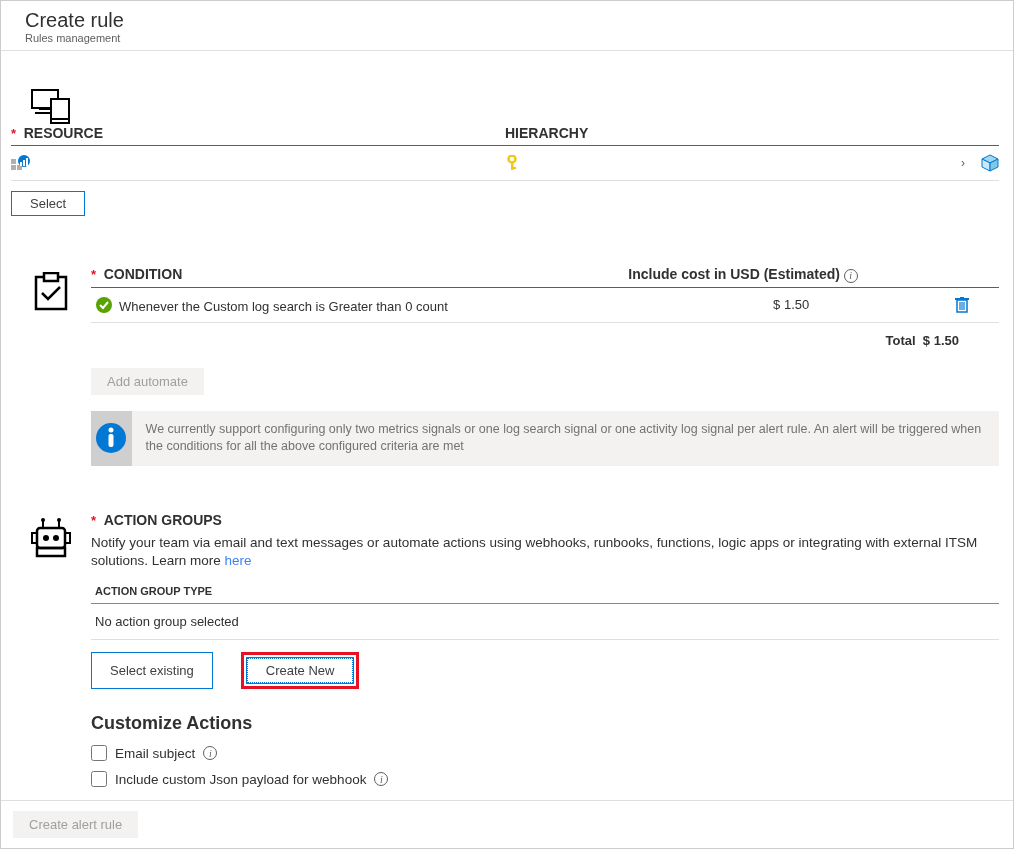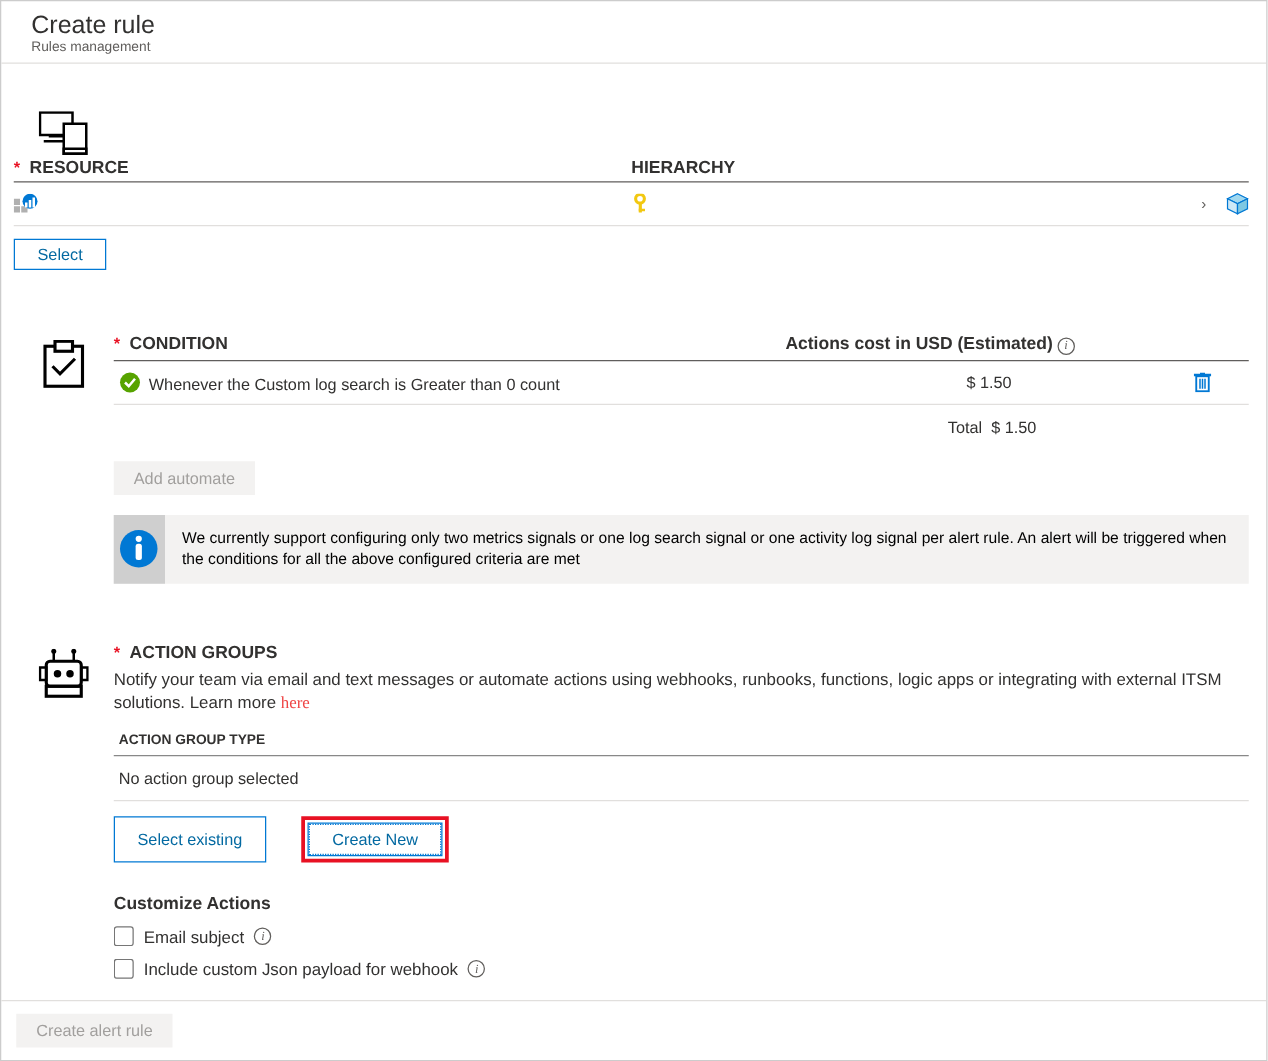--- a/index.html
+++ b/index.html
@@ -42,21 +42,21 @@
   .resource-row, .condition-row {
     display: flex; align-items: center;
     border-bottom: 1px solid #e1dfdd;
     padding: 8px 0;
   }
   .resource-col1 { flex: 1; display:flex; align-items:center; gap:4px;}
   .resource-col2 { flex: 1; display:flex; align-items:center; gap:8px;}
   .btn {
     display: inline-block;
     border: 1px solid #0078d4;
-    color: #0369a1;
+    color: #404040;
     background: #fff;
     padding: 4px 18px;
     font-size: 13px;
     cursor: pointer;
     margin-top: 10px;
     margin-right: 8px;
   }
   .btn-disabled {
     display: inline-block;
     border: none;
@@ -75,50 +75,50 @@
   .cond-row {
     display:flex; align-items:center;
     border-bottom:1px solid #e1dfdd;
     padding:8px 4px;
   }
   .cond-col-text { flex: 1.3; display:flex; align-items:flex-end; gap:6px;}
   .cond-col-cost { flex: 0.8; text-align:center;}
   .cond-col-del { width: 40px; text-align:right; padding-right:6px;}
   .total-row { display:flex; padding:10px 0;}
   .total-row .spacer { flex:1.3;}
-  .total-row .totcell { flex:0.8; text-align:center; font-weight:400;}
+  .total-row .totcell { flex:0.8; text-align:right; font-weight:700;}
   .total-row .delspace { width:40px;}
   .info-banner {
     display:flex; align-items:stretch;
     background:#f3f2f1;
     margin-top:16px;
   }
   .info-banner .iconbox {
     width:56px; background:#cfcfcf;
     display:flex; align-items:center; justify-content:center;
   }
   .info-banner .banner-text {
-    padding:10px 14px; font-size:12.5px; color:#000000;
+    padding:10px 14px; font-size:12.5px; color:#737373;
     line-height:1.4;
   }
   .ag-desc { font-size:13.5px; color:#323130; margin-top:6px; line-height:1.4;}
-  .ag-desc a { color:#ef4444; text-decoration:none; cursor:pointer;font-family:Liberation Serif, serif;}
+  .ag-desc a { color:#3b82f6; text-decoration:none; cursor:pointer;}
   .ag-table-header {
     display:flex; padding:14px 4px 6px 4px;
     font-size:11px; font-weight:600;
   }
   .ag-table-header > div { flex:1;}
   .ag-empty-row {
     border-top:1px solid #888;
     border-bottom:1px solid #e1dfdd;
     padding:10px 4px; font-size:13px;
   }
   .ag-buttons { margin-top:12px; display:flex; gap:20px;}
   .customize { margin-top:24px; }
-  .customize h3 { font-size:14px; font-weight:600; margin-bottom:6px;}
+  .customize h3 { font-size:18px; font-weight:600; margin-bottom:6px;}
   .chk-row { display:flex; align-items:center; gap:8px; padding:5px 0; font-size:13.5px;}
   .chk-row input[type=checkbox]{ width:16px; height:16px; border:1px solid #605e5c;}
   .footer {
     position:absolute; bottom:0; left:0; right:0;
     border-top:1px solid #e1dfdd;
     padding:10px 12px;
   }
   .info-i {
     display:inline-flex; width:14px; height:14px; border:1px solid #605e5c;
     border-radius:50%; align-items:center; justify-content:center;
@@ -196,21 +196,21 @@
         <polyline points="9,21 15,27 27,15" fill="none" stroke="#000" stroke-width="2.5"></polyline>
       </svg>
     </div>
     <div class="section-body">
       <div class="section-title-row">
         <div class="section-title-col1" style="flex:1.3;">
           <span class="req">*</span>
           <span class="section-title">CONDITION</span>
         </div>
         <div class="section-title-col2" style="flex:0.8; text-align:left;">
-          <span style="font-weight:600; font-size:14px;">Actions cost in USD (Estimated)</span>
+          <span style="font-weight:600; font-size:14px;">Include cost in USD (Estimated)</span>
           <span class="info-i">i</span>
         </div>
         <div style="width:40px;"></div>
       </div>
       <div class="cond-row">
         <div class="cond-col-text">
           <svg width="18" height="18">
             <circle cx="9" cy="9" r="8" fill="#57a300"></circle>
             <polyline points="5,9 8,12 13,6" fill="none" stroke="#fff" stroke-width="2"></polyline>
           </svg>

